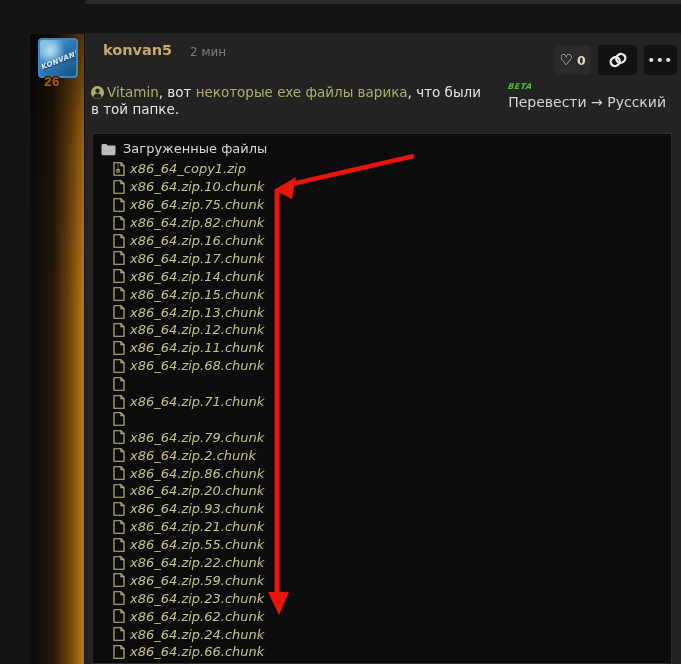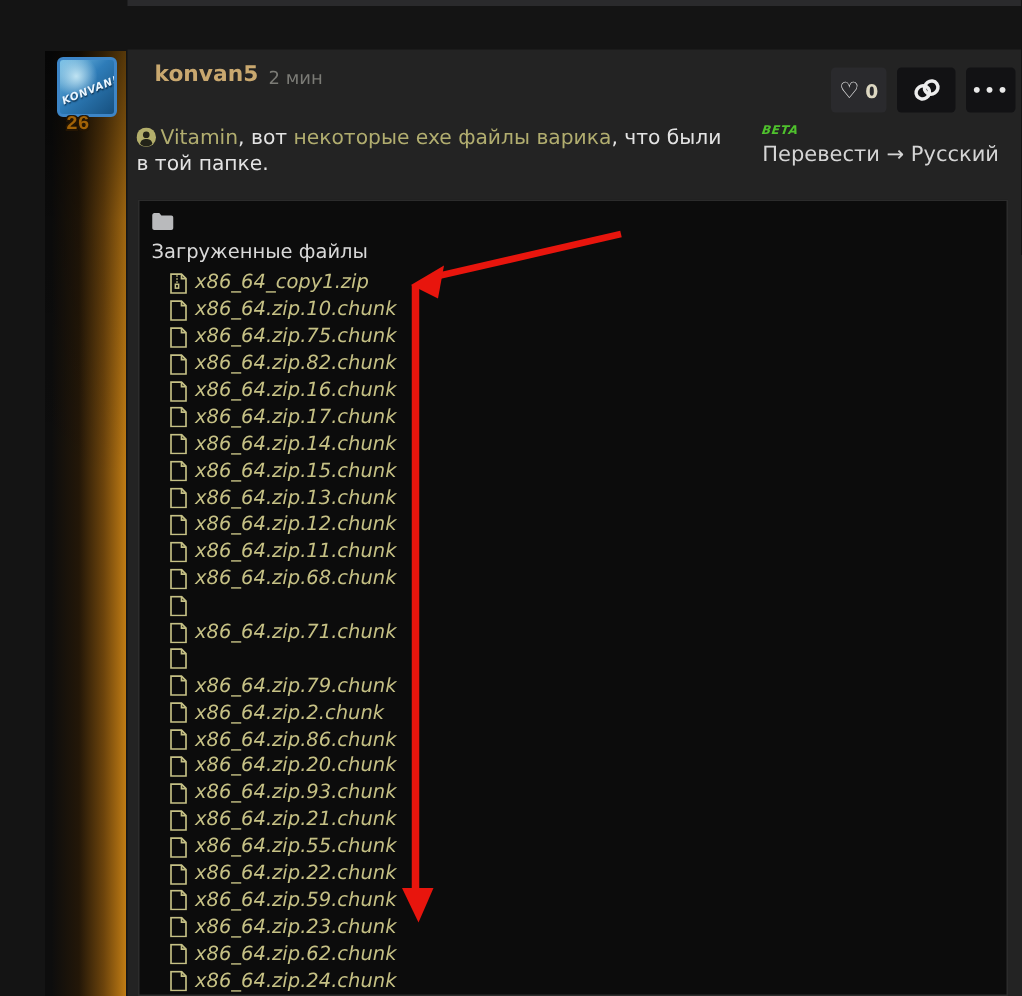--- a/index.html
+++ b/index.html
@@ -48,21 +48,21 @@
     font-family:Liberation Mono, monospace;
     font-size:13px; font-weight:bold; color:#a16207; letter-spacing:0px;
     text-shadow:1px 1px 0 #241503, -1px 1px 0 #241503, 1px -1px 0 #241503, -1px -1px 0 #241503;
   }
   
   .author {
     position:absolute; left:18px; top:9px;
     font-size:14.5px; font-weight:bold; color:#c9a86f; cursor:pointer;
   }
   .timestamp {
-    position:absolute; left:94px; top:12px;
+    position:absolute; left:105px; top:12px;
     font-size:12px; color:#7b7b76; cursor:pointer;
   }
   
   .actions { position:absolute; right:4px; top:12px; display:flex; gap:7px; }
   .action-btn {
     height:30px; border-radius:3px; display:flex; align-items:center; justify-content:center;
     cursor:pointer; color:#e9e9e9;
   }
   .btn-like { width:37px; background:#2a2a2d; gap:4px; }
   .btn-like .heart { font-size:15px; line-height:1; color:#f0f0f0; }
@@ -85,22 +85,22 @@
     display:block; font-size:8px; font-weight:bold; font-style:italic;
     color:#4fc12d; letter-spacing:0.5px; transform:skewX(-8deg); margin-bottom:1px;
   }
   .translate-label { font-size:14px; color:#d5d5d5; }
   
   .attachments {
     position:absolute; left:7px; top:100px; width:580px; height:531px;
     background:#0c0c0c; border:1px solid #2c2c2c; overflow:hidden;
   }
   .attach-header {
-    display:flex; align-items:flex-start; gap:7px; padding:7px 0 4px 8px;
-    font-size:13px; color:#d9d9d9;flex-direction:column;
+    display:flex; align-items:flex-end; gap:7px; padding:7px 0 4px 8px;
+    font-size:13px; color:#d9d9d9;
   }
   .file-list { padding-left:20px; }
   .file-row {
     display:flex; align-items:center; gap:5px; height:17.9px; cursor:pointer;
   }
   .file-row a { font-size:13px; color:#c6c185; text-decoration:none;font-style:italic; }
   .file-icon { width:12px; height:14px; flex:0 0 auto; }
   .file-icon .zip-extra { display:none; }
   .file-icon.zip .zip-extra { display:block; }
   

